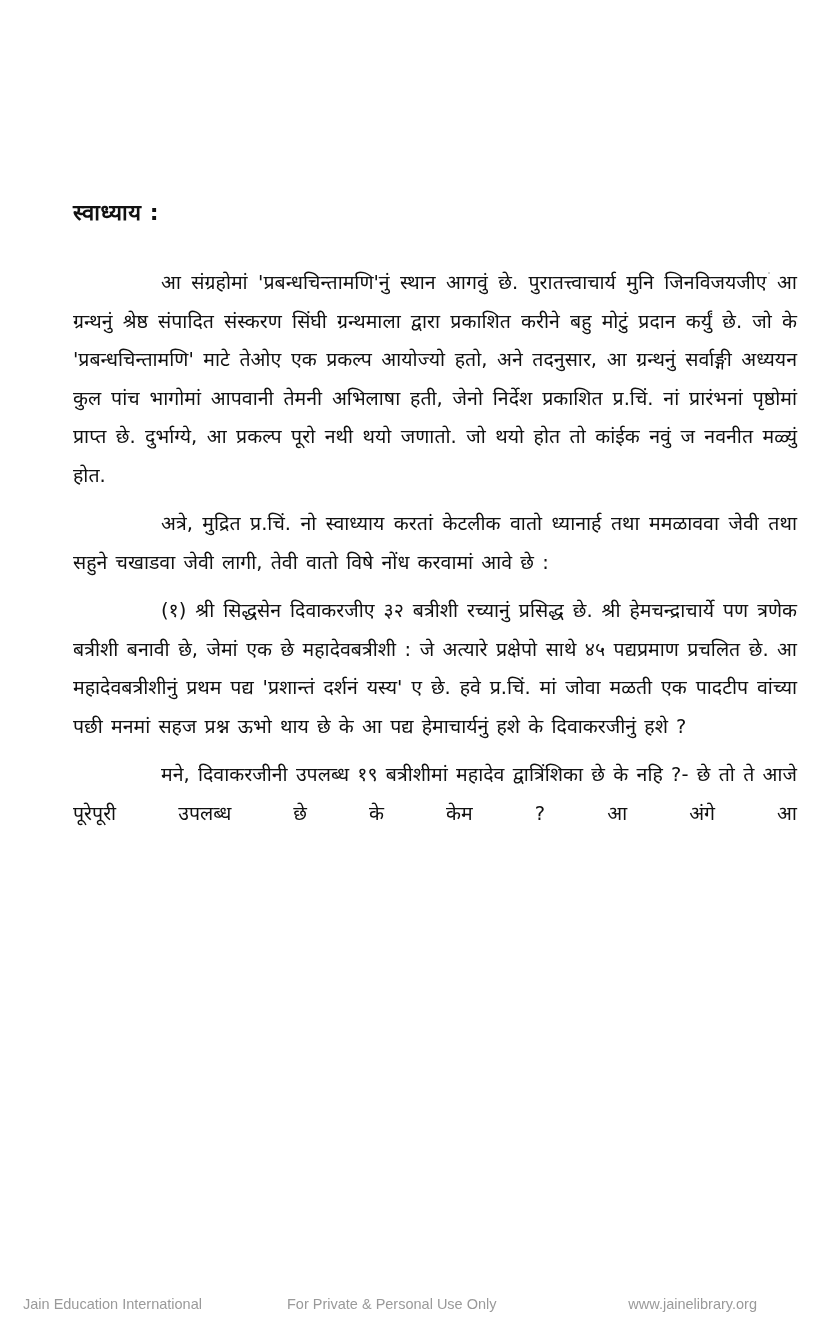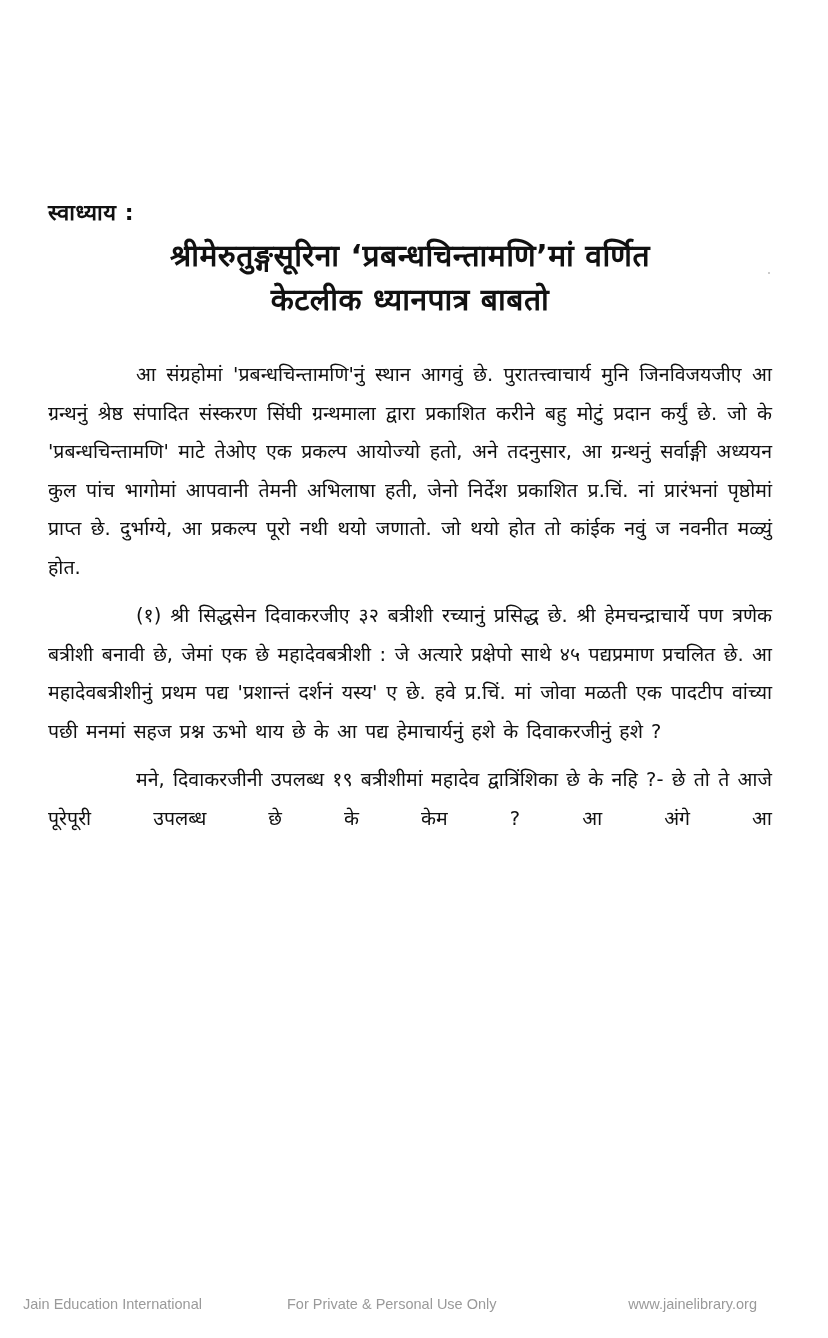--- a/index.html
+++ b/index.html
@@ -10,21 +10,21 @@
     body {
       width: 828px;
       height: 1338px;
       position: relative;
       overflow: hidden;
       font-family: "DejaVu Sans", "Liberation Sans", sans-serif;
       color: #111111;
     }
     .page {
       position: absolute;
-      left: 48px;
+      left: 73px;
       top: 196px;
       width: 724px;
     }
     .section-label {
       font-size: 22px;
       font-weight: bold;
       line-height: 34px;
       margin: 0 0 4px 0;
       letter-spacing: 0.5px;
     }
@@ -81,27 +81,24 @@
       background: #bbbbbb;
       border-radius: 1px;
     }
   </style>
 </head>
 <body>
 
 <div class="page">
   <div class="section-label">स्वाध्याय :</div>
 
-  <h1 class="title">
-    <span class="title-line">श्रीमेरुतुङ्गसूरिना ‘प्रबन्धचिन्तामणि’मां वर्णित</span>
-    <span class="title-line">केटलीक ध्यानपात्र बाबतो</span>
-  </h1>
 
   <div class="body-text">
     <p class="para">आ संग्रहोमां 'प्रबन्धचिन्तामणि'नुं स्थान आगवुं छे. पुरातत्त्वाचार्य मुनि जिनविजयजीए आ ग्रन्थनुं श्रेष्ठ संपादित संस्करण सिंघी ग्रन्थमाला द्वारा प्रकाशित करीने बहु मोटुं प्रदान कर्युं छे. जो के 'प्रबन्धचिन्तामणि' माटे तेओए एक प्रकल्प आयोज्यो हतो, अने तदनुसार, आ ग्रन्थनुं सर्वाङ्गी अध्ययन कुल पांच भागोमां आपवानी तेमनी अभिलाषा हती, जेनो निर्देश प्रकाशित प्र.चिं. नां प्रारंभनां पृष्ठोमां प्राप्त छे. दुर्भाग्ये, आ प्रकल्प पूरो नथी थयो जणातो. जो थयो होत तो कांईक नवुं ज नवनीत मळ्युं होत.</p>
+    <p class="para">अत्रे, मुद्रित प्र.चिं. नो स्वाध्याय करतां केटलीक वातो ध्यानार्ह तथा ममळाववा जेवी तथा सहुने चखाडवा जेवी लागी, तेवी वातो विषे नोंध करवामां आवे छे :</p>
     <p class="para">(१) श्री सिद्धसेन दिवाकरजीए ३२ बत्रीशी रच्यानुं प्रसिद्ध छे. श्री हेमचन्द्राचार्ये पण त्रणेक बत्रीशी बनावी छे, जेमां एक छे महादेवबत्रीशी : जे अत्यारे प्रक्षेपो साथे ४५ पद्यप्रमाण प्रचलित छे. आ महादेवबत्रीशीनुं प्रथम पद्य 'प्रशान्तं दर्शनं यस्य' ए छे. हवे प्र.चिं. मां जोवा मळती एक पादटीप वांच्या पछी मनमां सहज प्रश्न ऊभो थाय छे के आ पद्य हेमाचार्यनुं हशे के दिवाकरजीनुं हशे ?</p>
     <p class="para last">मने, दिवाकरजीनी उपलब्ध १९ बत्रीशीमां महादेव द्वात्रिंशिका छे के नहि ?- छे तो ते आजे पूरेपूरी उपलब्ध छे के केम ? आ अंगे आ</p>
   </div>
 </div>
 
 <div class="speck"></div>
 
 <div class="footer">
   <span class="f-left">Jain Education International</span>
   <span class="f-center">For Private &amp; Personal Use Only</span>

